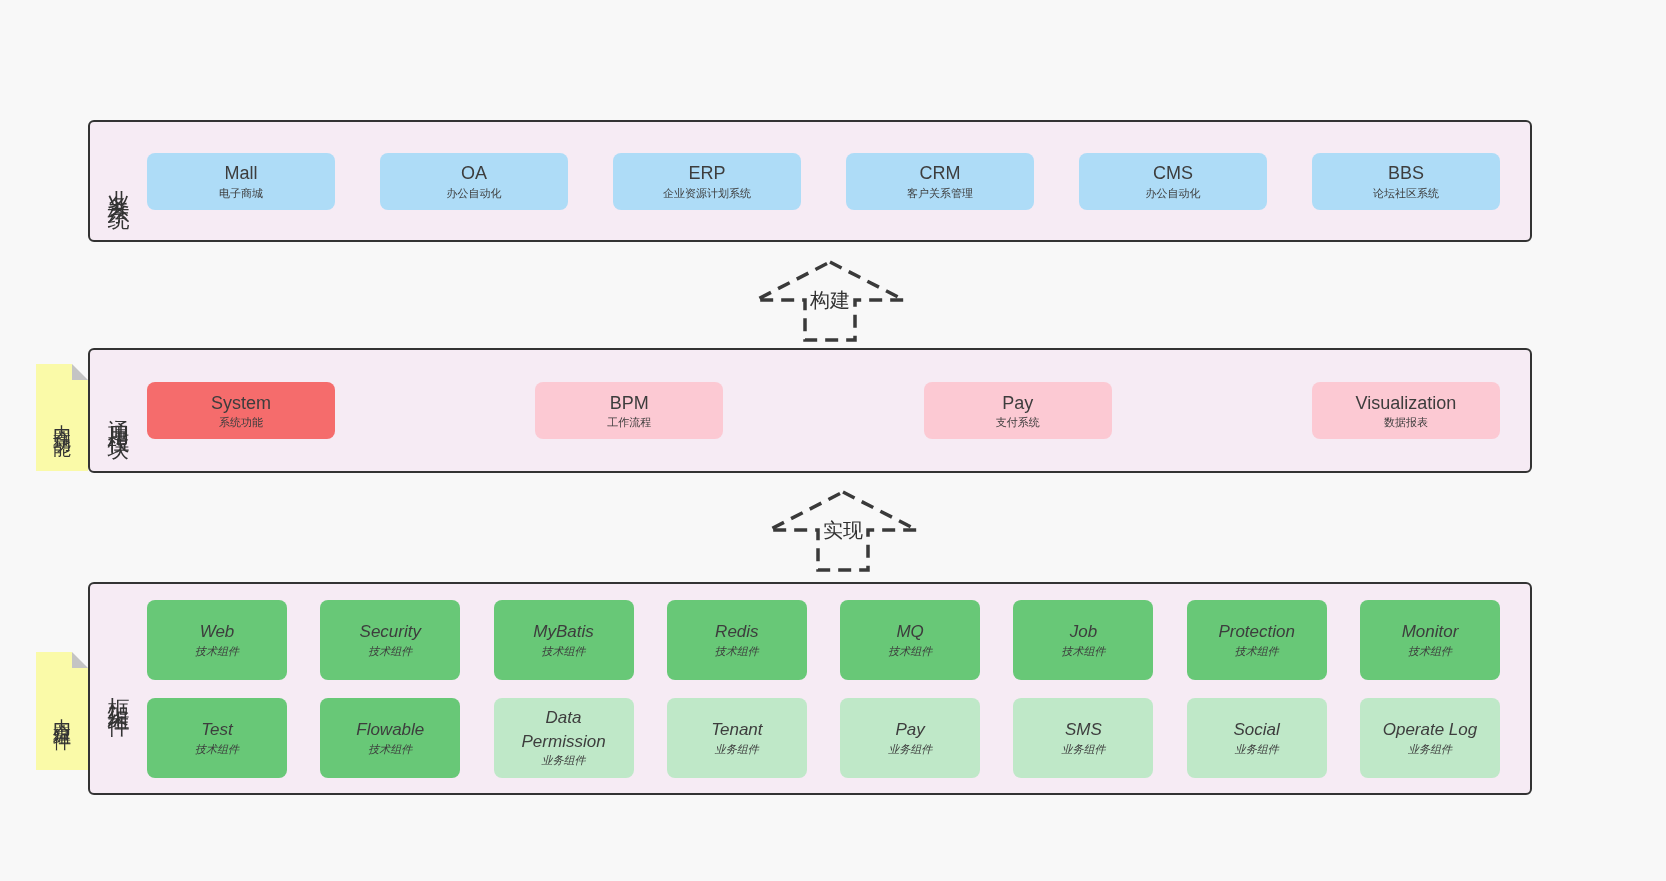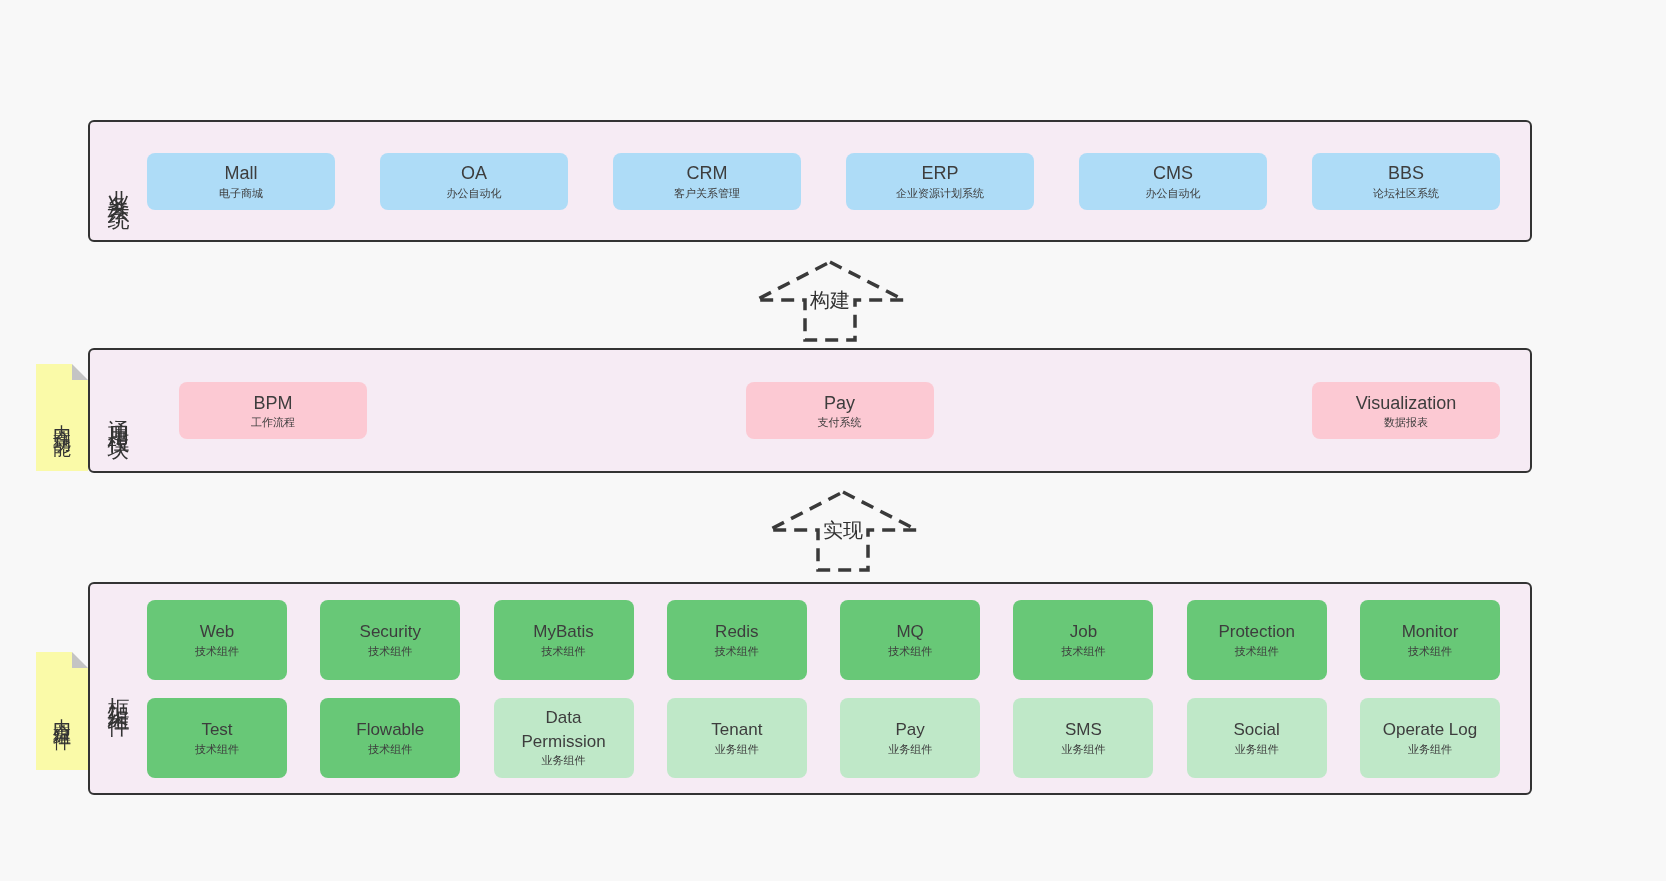--- a/index.html
+++ b/index.html
@@ -35,21 +35,21 @@
     writing-mode:vertical-rl; text-orientation:upright;
     font-size:22px; letter-spacing:6px; color:#333;
     padding-top:6px;
   }
   .band-boxes{
     flex:1; display:flex; justify-content:space-between;
     align-items:center; padding-right:30px;
   }
   .band-rows{
     flex:1; display:flex; flex-direction:column; gap:18px;
-    padding-right:30px; justify-content:center;
+    padding-right:30px; justify-content:center;font-style:italic;
   }
   .row{display:flex; justify-content:space-between;}
   .box{
     border-radius:8px;
     display:flex; flex-direction:column; justify-content:center;
     text-align:center; line-height:1.38;
     padding:4px 10px;
   }
   .box-lg{width:188px; height:57px;}
   .box-sm{width:140px; height:80px;}
@@ -98,26 +98,26 @@
   <div class="band-boxes">
     <div class="box box-lg blue">
       <div class="box-name">Mall</div>
       <div class="box-desc">电子商城</div>
     </div>
     <div class="box box-lg blue">
       <div class="box-name">OA</div>
       <div class="box-desc">办公自动化</div>
     </div>
     <div class="box box-lg blue">
+      <div class="box-name">ERP</div>
+      <div class="box-desc">企业资源计划系统</div>
+    </div>
+    <div class="box box-lg blue">
       <div class="box-name">CRM</div>
       <div class="box-desc">客户关系管理</div>
-    </div>
-    <div class="box box-lg blue">
-      <div class="box-name">ERP</div>
-      <div class="box-desc">企业资源计划系统</div>
     </div>
     <div class="box box-lg blue">
       <div class="box-name">CMS</div>
       <div class="box-desc">办公自动化</div>
     </div>
     <div class="box box-lg blue">
       <div class="box-name">BBS</div>
       <div class="box-desc">论坛社区系统</div>
     </div>
   </div>
@@ -132,20 +132,24 @@
 
 <div class="sticky sticky-1">
   <span>内置功能</span>
 </div>
 
 <div class="band band-2">
   <div class="band-label">
     <span>通用模块</span>
   </div>
   <div class="band-boxes">
+    <div class="box box-lg red">
+      <div class="box-name">System</div>
+      <div class="box-desc">系统功能</div>
+    </div>
     <div class="box box-lg pink">
       <div class="box-name">BPM</div>
       <div class="box-desc">工作流程</div>
     </div>
     <div class="box box-lg pink">
       <div class="box-name">Pay</div>
       <div class="box-desc">支付系统</div>
     </div>
     <div class="box box-lg pink">
       <div class="box-name">Visualization</div>

